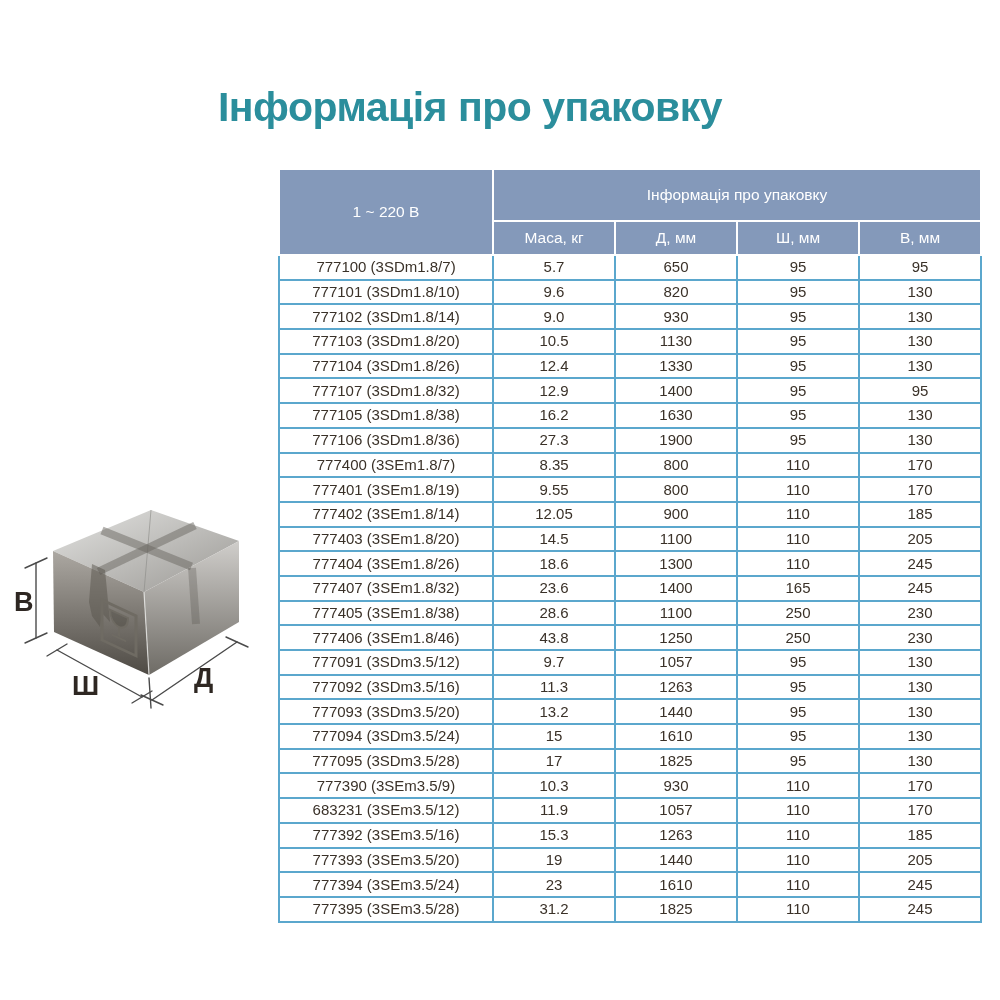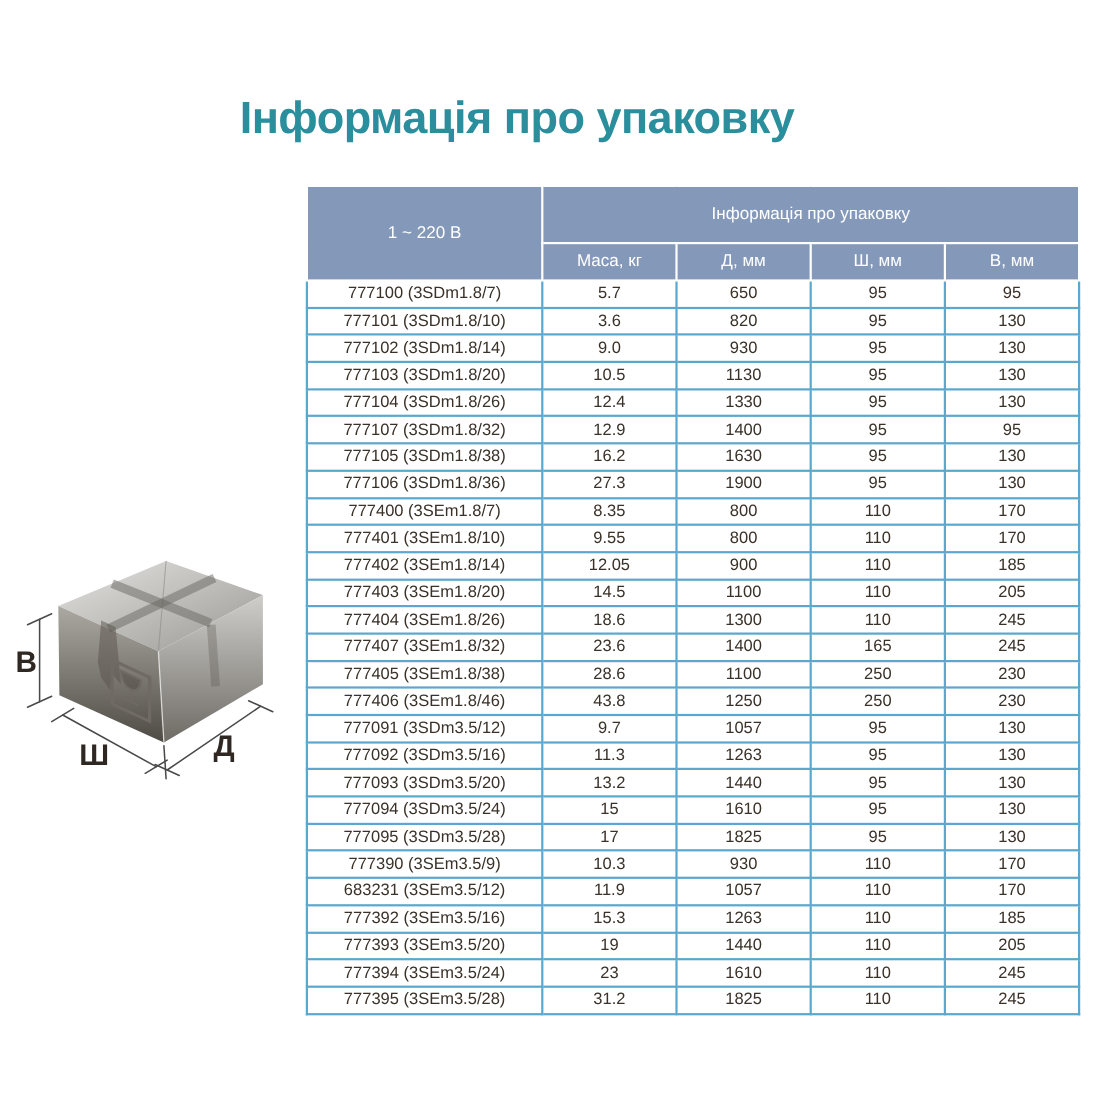--- a/index.html
+++ b/index.html
@@ -119,21 +119,21 @@
   <tbody>
       <tr>
         <td>777100 (3SDm1.8/7)</td>
         <td>5.7</td>
         <td>650</td>
         <td>95</td>
         <td>95</td>
       </tr>
       <tr>
         <td>777101 (3SDm1.8/10)</td>
-        <td>3.6</td>
+        <td>9.6</td>
         <td>820</td>
         <td>95</td>
         <td>130</td>
       </tr>
       <tr>
         <td>777102 (3SDm1.8/14)</td>
         <td>9.0</td>
         <td>930</td>
         <td>95</td>
         <td>130</td>
@@ -174,21 +174,21 @@
         <td>130</td>
       </tr>
       <tr>
         <td>777400 (3SEm1.8/7)</td>
         <td>8.35</td>
         <td>800</td>
         <td>110</td>
         <td>170</td>
       </tr>
       <tr>
-        <td>777401 (3SEm1.8/10)</td>
+        <td>777401 (3SEm1.8/19)</td>
         <td>9.55</td>
         <td>800</td>
         <td>110</td>
         <td>170</td>
       </tr>
       <tr>
         <td>777402 (3SEm1.8/14)</td>
         <td>12.05</td>
         <td>900</td>
         <td>110</td>

